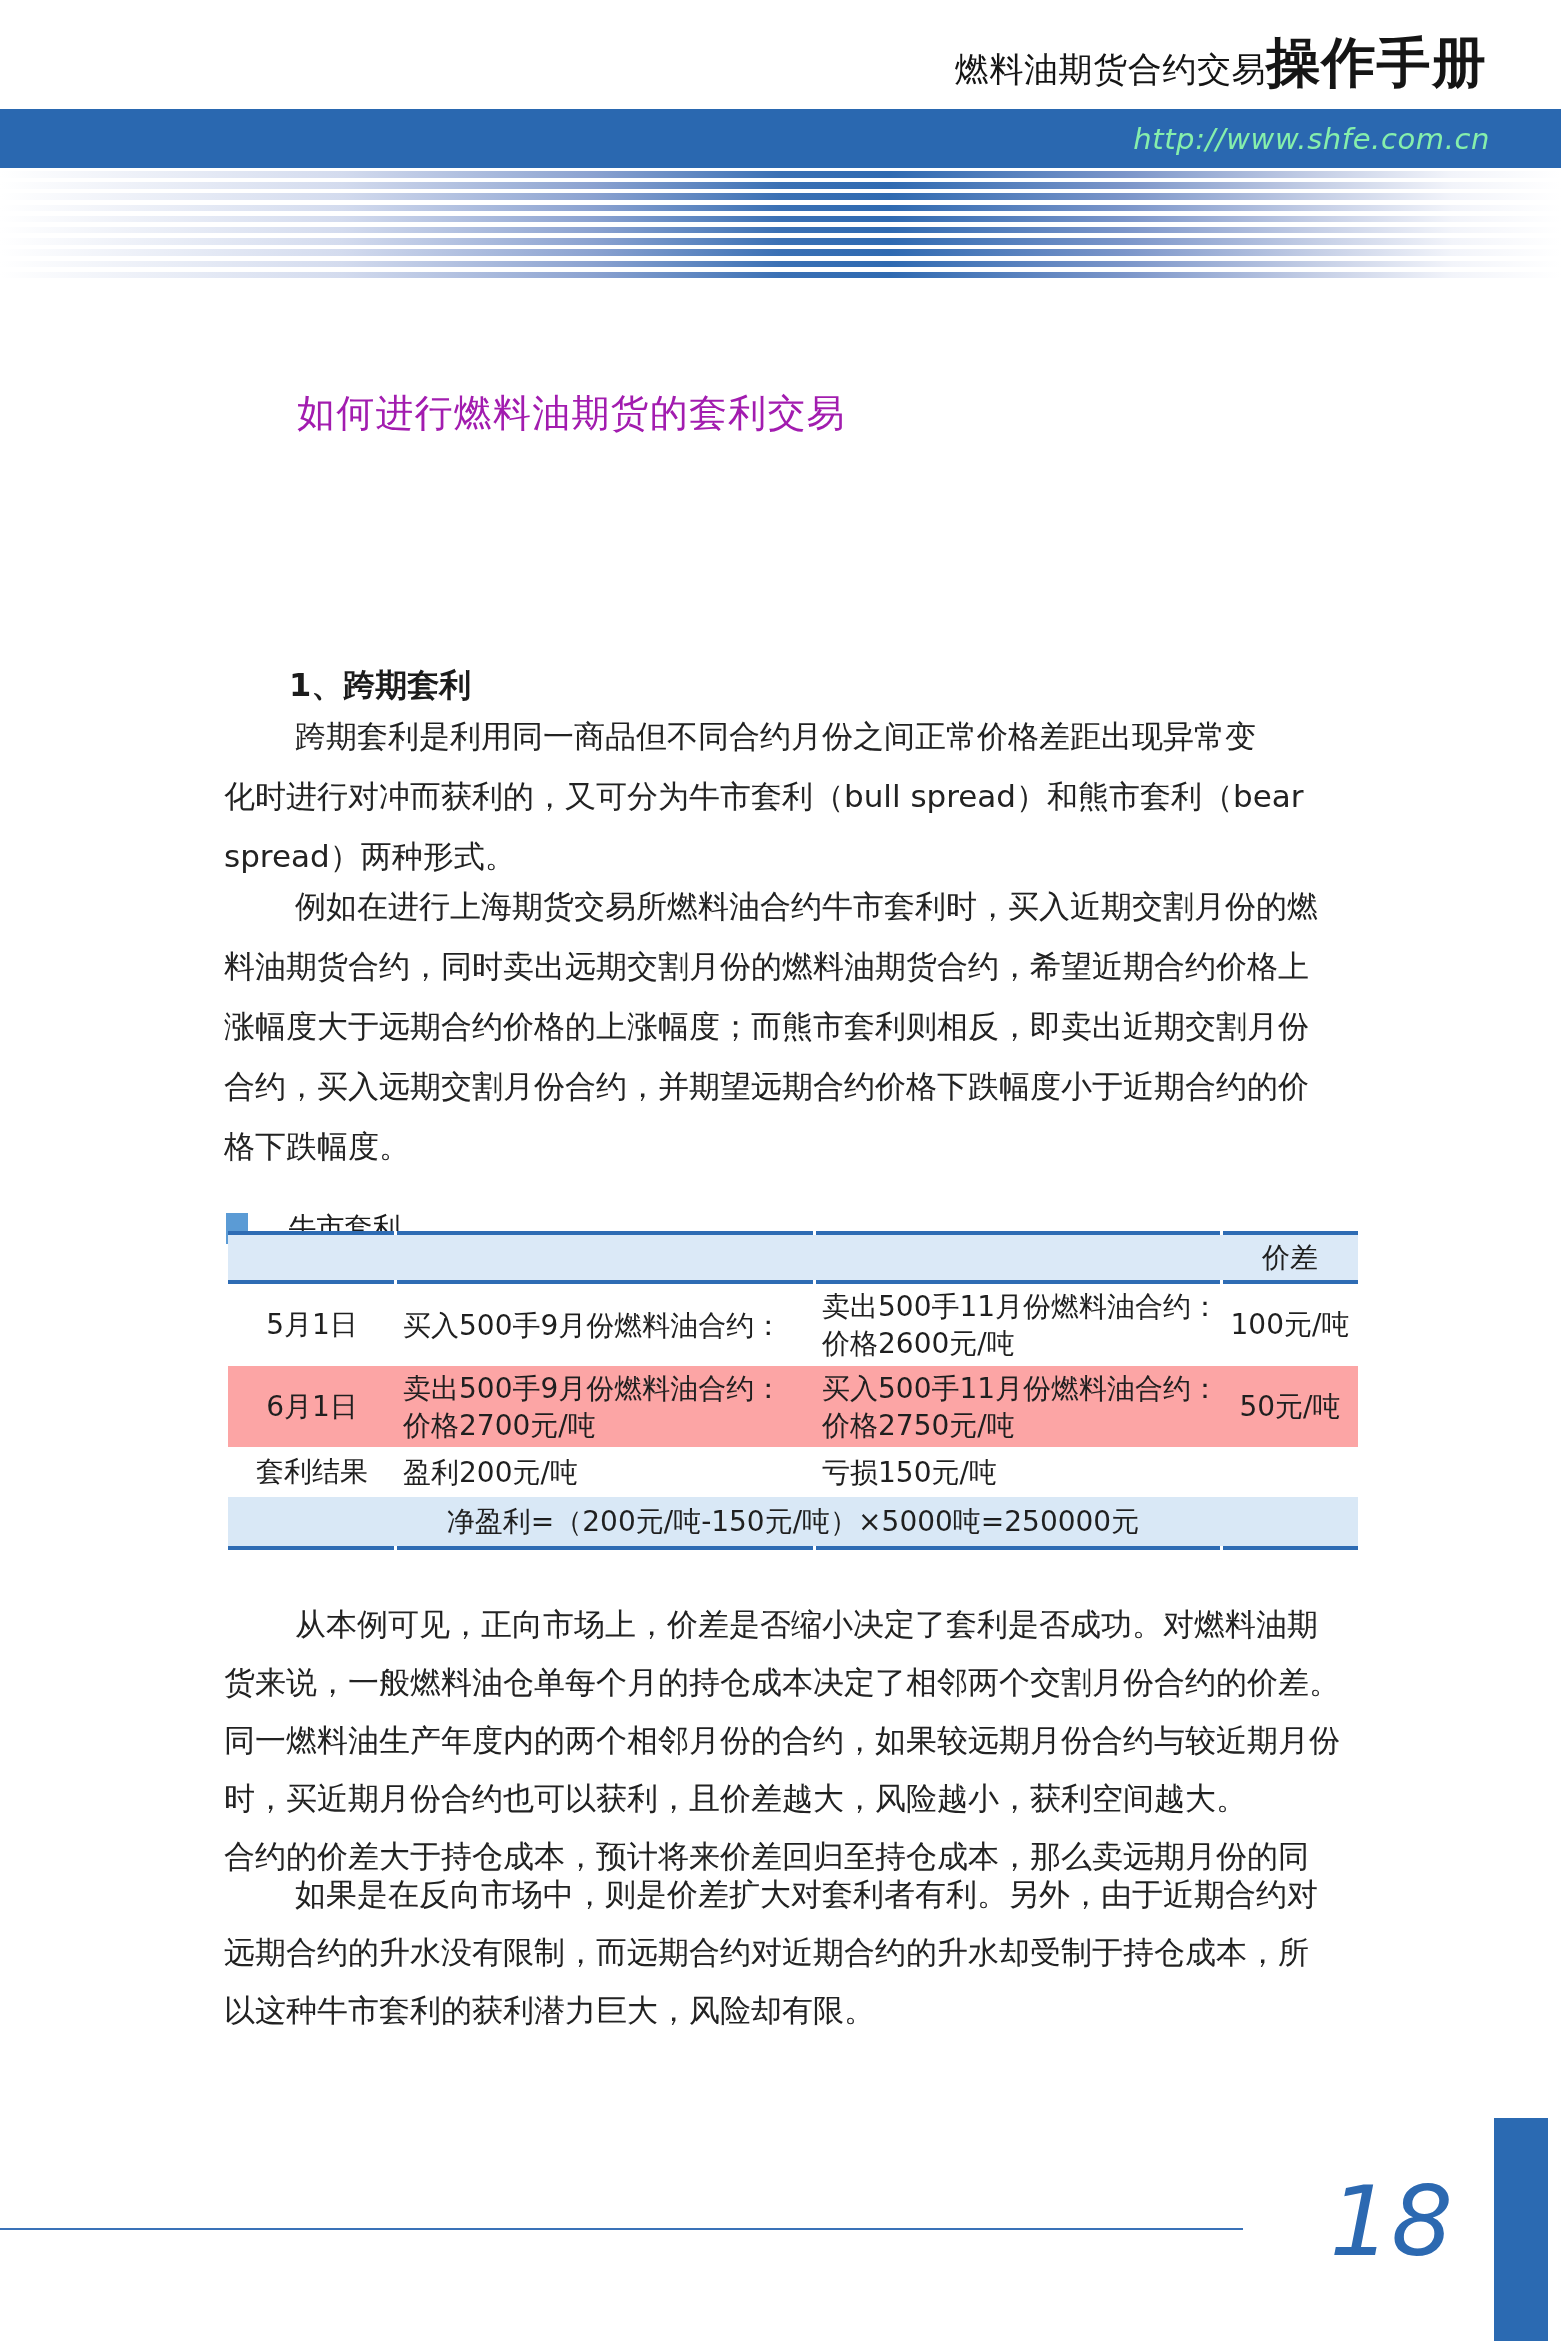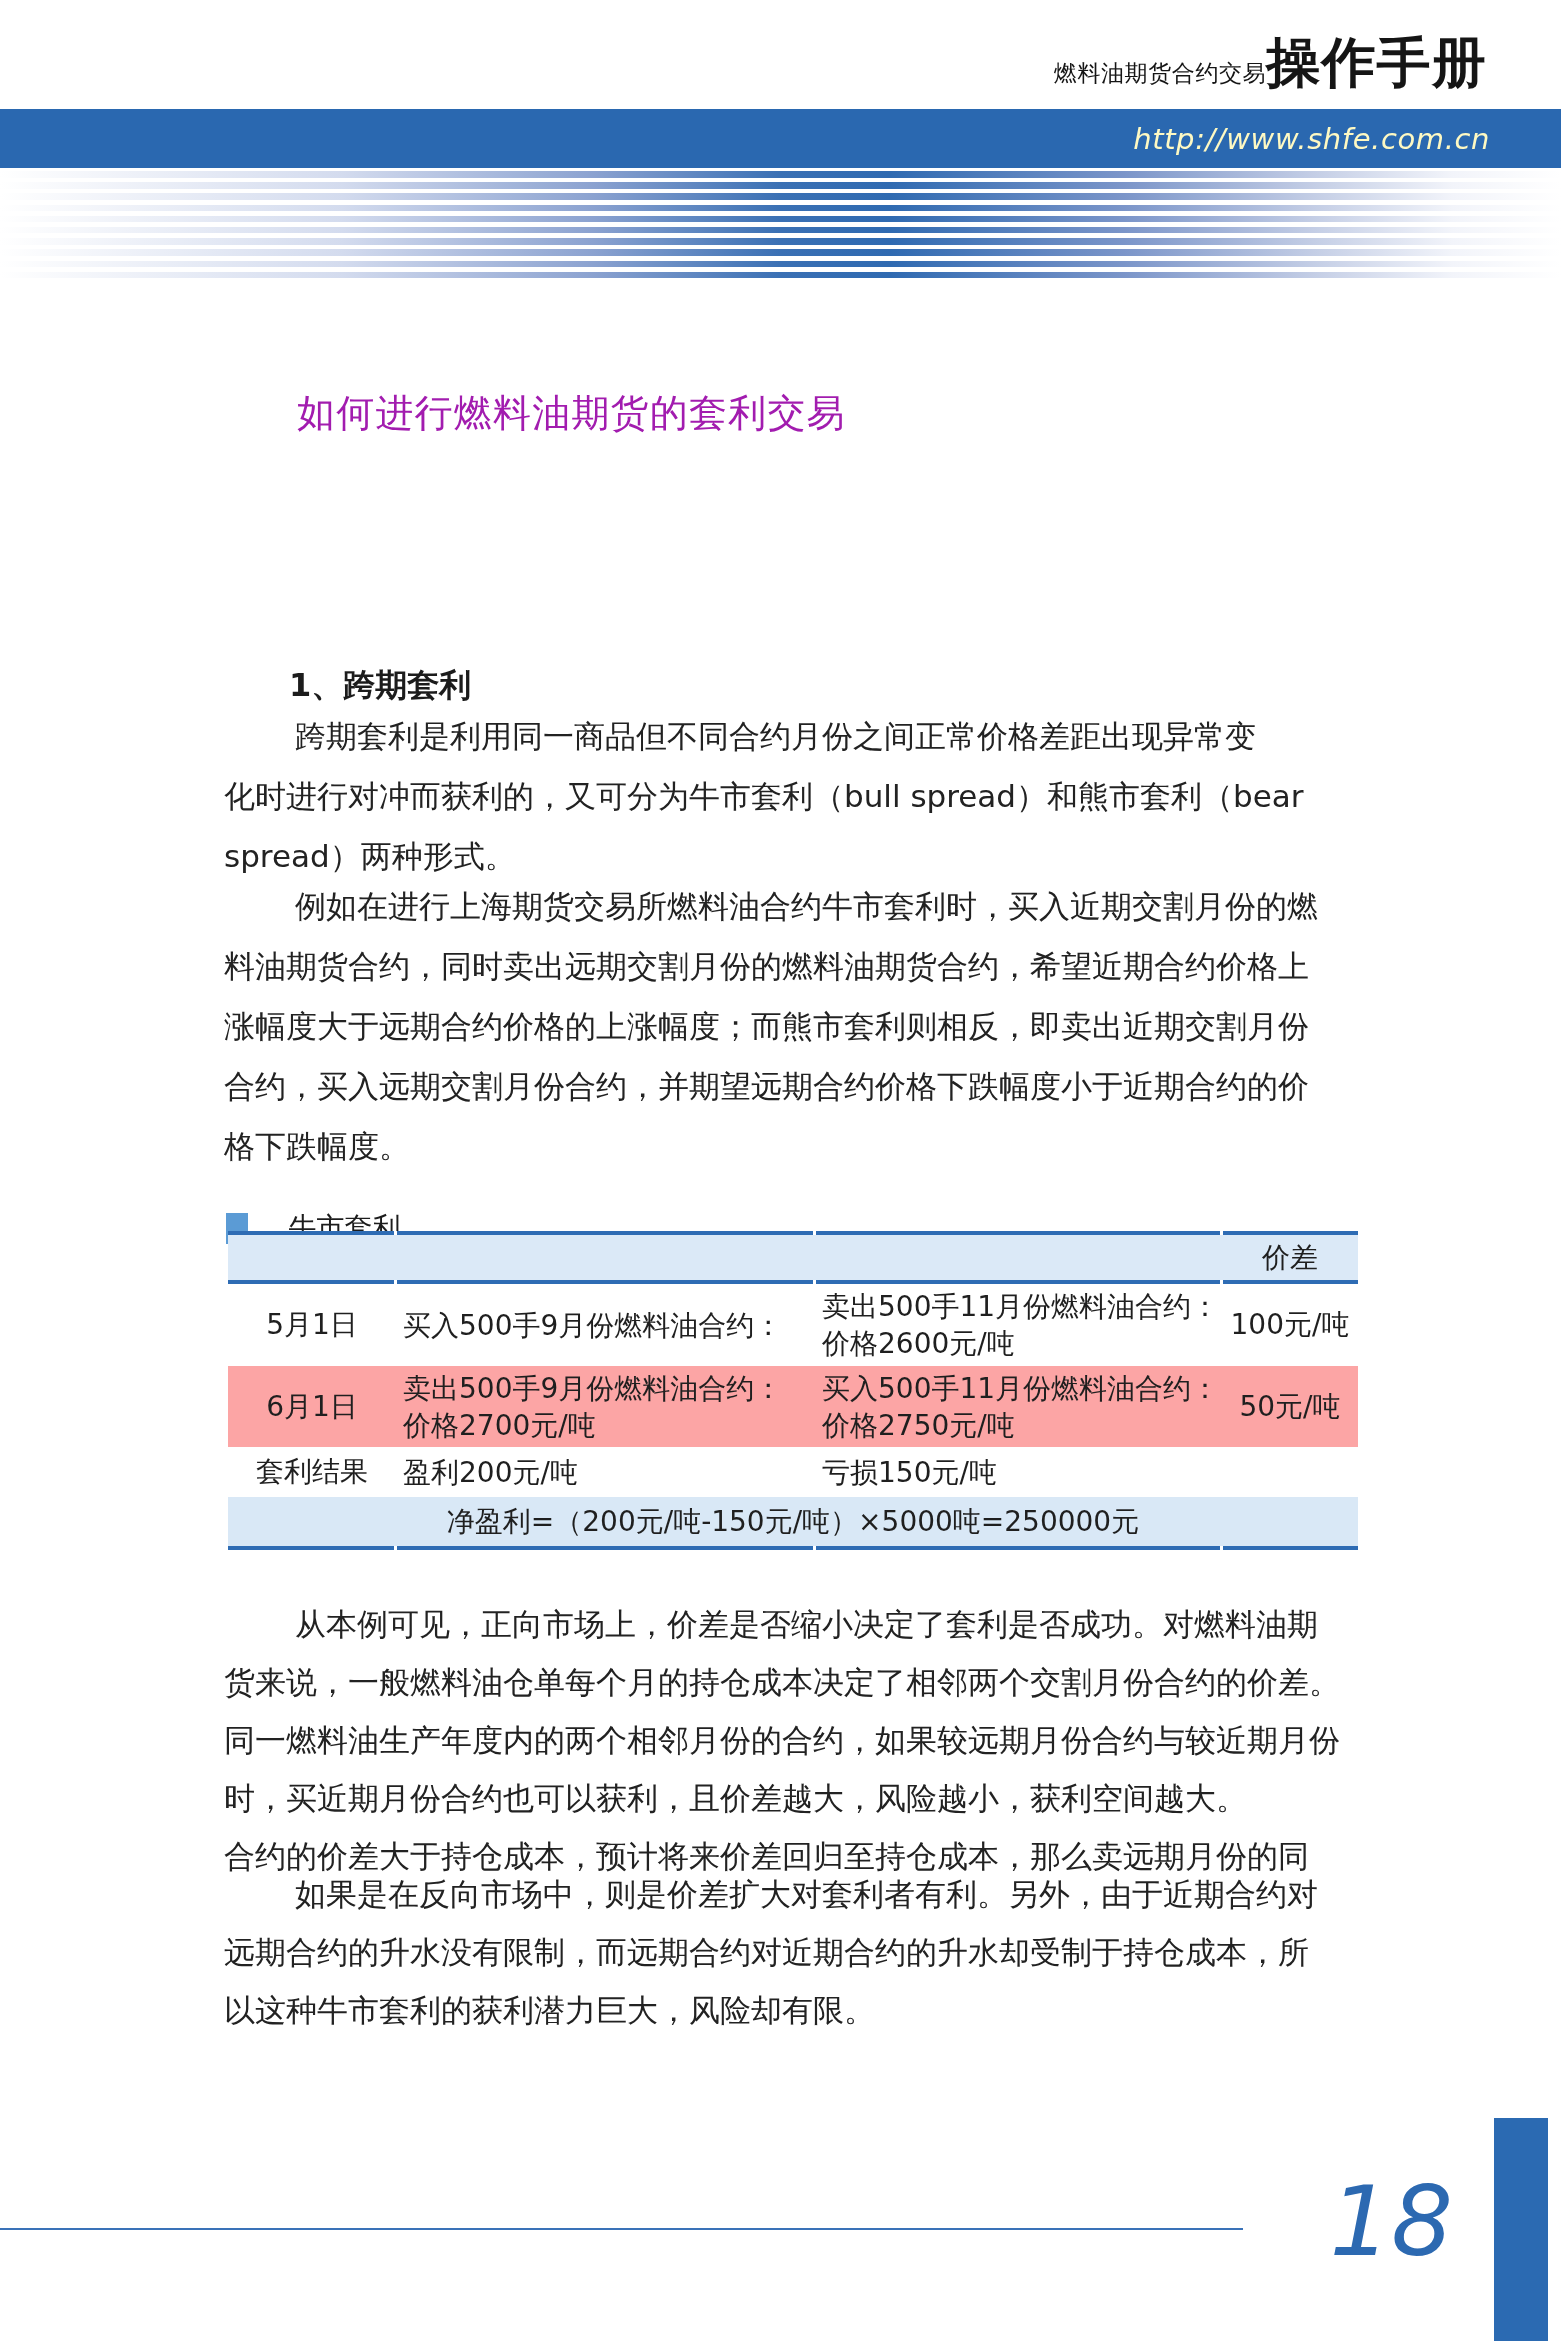--- a/index.html
+++ b/index.html
@@ -6,29 +6,29 @@
   .page{
     position:relative;width:1561px;height:2342px;background:#ffffff;
     margin:0 auto;overflow:hidden;
     font-family:"DejaVu Sans",sans-serif;color:#222;
   }
   
   .masthead{
     position:absolute;top:27px;right:74px;
     display:flex;align-items:baseline;white-space:nowrap;color:#151515;
   }
-  .mh-light{font-size:23px;font-weight:400;letter-spacing:0.6px;}
+  .mh-light{font-size:34px;font-weight:400;letter-spacing:0.6px;}
   .mh-bold{font-size:54px;font-weight:700;letter-spacing:1.2px;}
   
   .urlbar{
     position:absolute;top:109px;left:0;width:1561px;height:59px;
     background:#2a68b0;display:flex;align-items:center;justify-content:flex-end;
     padding-right:71px;box-sizing:border-box;
   }
-  .url{color:#fef9c3;font-style:italic;font-size:29px;letter-spacing:0.6px;}
+  .url{color:#86efac;font-style:italic;font-size:29px;letter-spacing:0.6px;}
   
   .stripes{position:absolute;top:171px;left:0;width:1561px;}
   .stripe{
     height:6.5px;margin-bottom:4.7px;
     background:linear-gradient(90deg,#ffffff 0%,#d3dbee 22%,#8ba2d0 38%,#3a70b4 50%,#2f6ab1 57%,#7b95c9 72%,#c3cde5 84%,#f2f4fa 93%,#ffffff 100%);
   }
   
   .doc-title{
     position:absolute;top:388px;left:297px;margin:0;
     font-size:38px;font-weight:400;color:#a21caf;white-space:nowrap;letter-spacing:1.2px;

